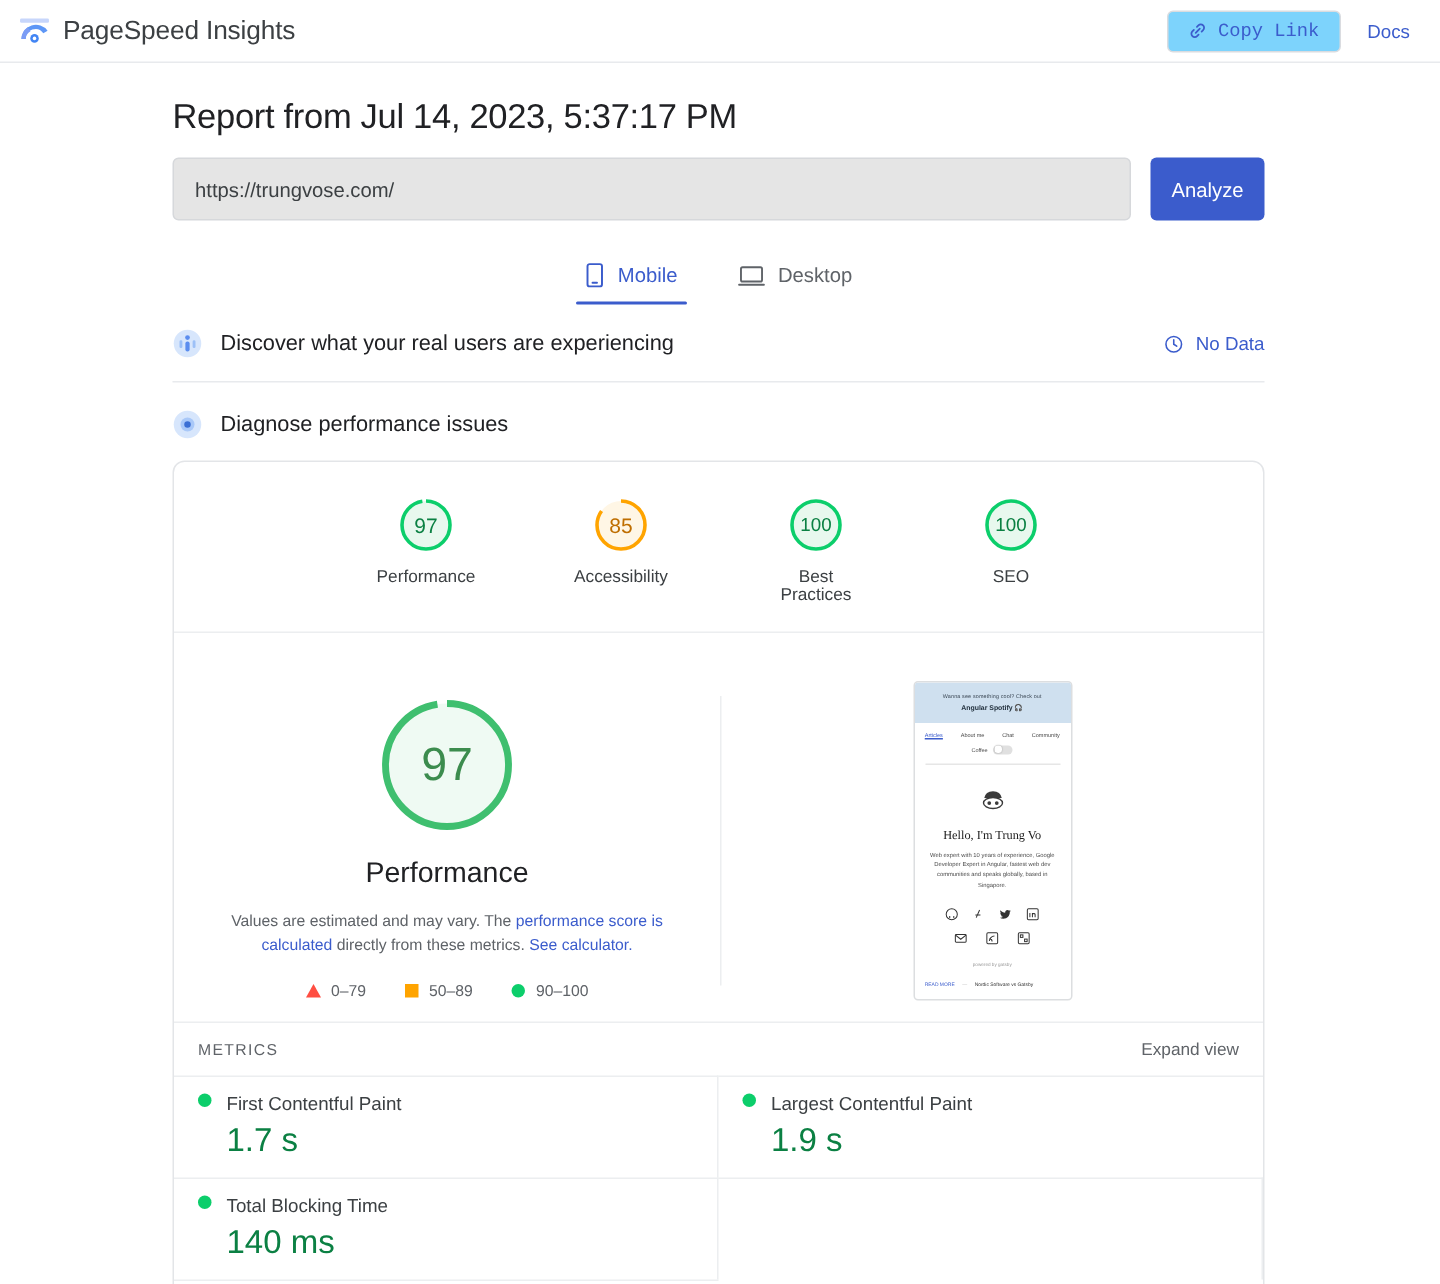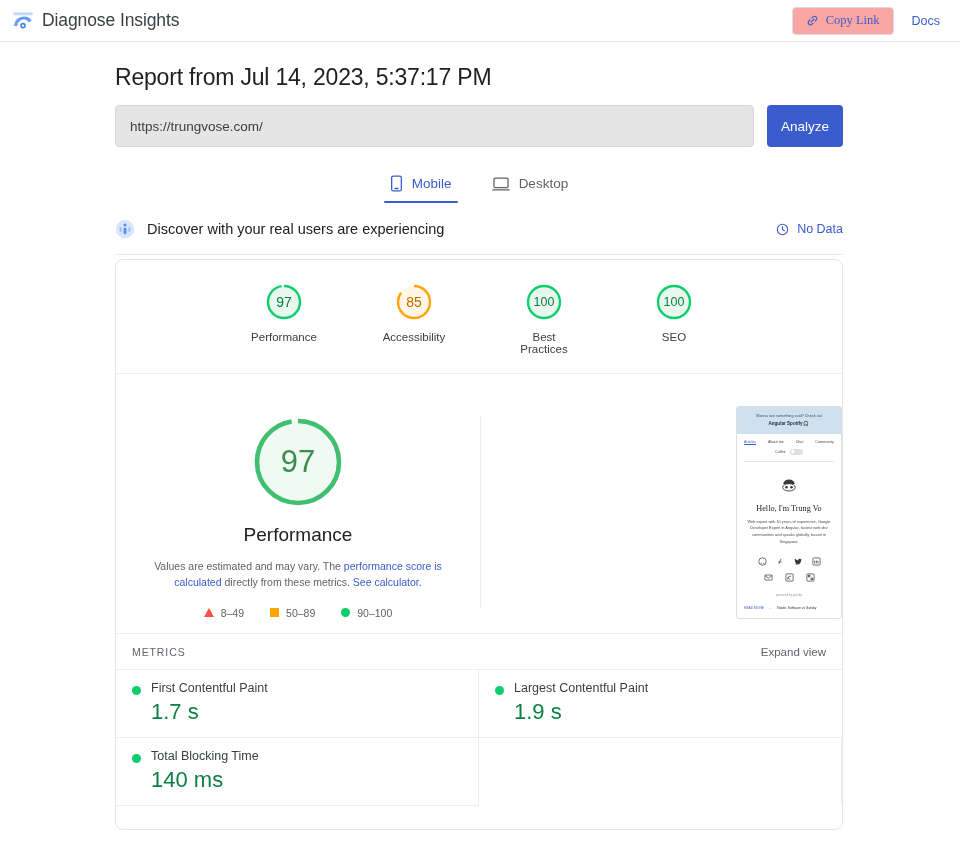--- a/index.html
+++ b/index.html
@@ -23,22 +23,22 @@
   .brand { display:flex; align-items:center; gap:8px; }
   .brand-logo { width:22px; height:22px; display:block; }
   .brand-title {
     font-size:17.5px; font-weight:400; color:#3c4043; letter-spacing:-0.1px;
   }
   .topbar-right { margin-left:auto; display:flex; align-items:center; gap:14px; }
   .copy-link-btn {
     display:flex; align-items:center; gap:7px;
     border:1px solid #dadce0; border-radius:4px;
     height:28px; padding:0 13px;
-    background:#fca5a5; cursor:pointer;
-    color:#3b5ccc; font-size:12.5px; font-family:Liberation Serif, serif;
+    background:#7dd3fc; cursor:pointer;
+    color:#3b5ccc; font-size:12.5px; font-family:Liberation Mono, monospace;
   }
   .link-icon { width:13px; height:13px; display:block; }
   .docs-link {
     color:#3b5ccc; font-size:12.5px; text-decoration:none; cursor:pointer;
     padding:2px 4px;
   }
 
   
   .page { padding:0 0 0 0; }
   .content { width:728px; margin:0 0 0 115px; }
@@ -111,21 +111,21 @@
     font-size:14px;
   }
   .score-label { margin-top:9px; font-size:11.5px; color:#3c4043; }
 
   
   .perf-block { display:flex; padding:28px 0 0 0; position:relative; }
   .perf-left { width:364px; text-align:center; padding:14px 12px 0 12px; }
   .perf-divider {
     width:1px; background:#eceef0; align-self:stretch; margin:14px 0 24px 0;
   }
-  .perf-right { flex:1; display:flex; align-items:flex-start; justify-content:flex-end; padding-top:4px; }
+  .perf-right { flex:1; display:flex; align-items:flex-start; justify-content:center; padding-top:4px; }
 
   .big-gauge { position:relative; width:92px; height:92px; margin:0 auto; }
   .big-gauge svg { display:block; transform:rotate(-90deg); }
   .big-gauge .num {
     position:absolute; inset:0; display:flex; align-items:center; justify-content:center;
     font-size:31px; color:#3c8c4e;
   }
   .perf-name { font-size:19px; color:#202124; margin-top:16px; font-weight:400; }
   .perf-note {
     font-size:10.5px; color:#5f6368; line-height:1.55;
@@ -173,38 +173,38 @@
     border-top:1px solid #eceef0;
   }
   .metrics-title { font-size:10.5px; letter-spacing:.9px; color:#5f6368; }
   .expand-view { margin-left:auto; font-size:11.5px; color:#5f6368; cursor:pointer; }
   .metrics-grid { display:flex; flex-wrap:wrap; }
   .metric {
     width:50%; padding:11px 16px 12px 16px;
     border-top:1px solid #eceef0;
   }
   .metric.left { border-right:1px solid #eceef0; }
-  .metric-top { display:flex; align-items:flex-end; gap:10px; }
+  .metric-top { display:flex; align-items:flex-start; gap:10px; }
   .m-dot { width:9px;height:9px;border-radius:50%;background:#0cce6b;flex:0 0 9px; }
   .m-name { font-size:12.5px; color:#3c4043; }
   .m-val { font-size:22px; color:#0b8043; margin-top:4px; padding-left:19px; font-weight:400; }
 </style>
 </head>
 <body>
 
 <div class="topbar">
   <div class="brand">
     <svg class="brand-logo" viewBox="0 0 24 24">
       <path d="M2.5 17.5 A10.5 10.5 0 0 1 21.5 11.5 L18.4 13.3 A7 7 0 0 0 5.6 17.5 Z" fill="#4285f4" opacity=".85"></path>
       <path d="M2.5 17.5 A10.5 10.5 0 0 1 7 8.9 L9.1 11.8 A7 7 0 0 0 5.6 17.5 Z" fill="#7b9cf5"></path>
       <circle cx="12" cy="17" r="3.1" fill="#4285f4"></circle>
       <circle cx="12" cy="17" r="1.3" fill="#fff"></circle>
       <rect x="1.5" y="2.5" width="21" height="3.2" rx="1" fill="#c7d6fb"></rect>
     </svg>
-    <span class="brand-title">Diagnose Insights</span>
+    <span class="brand-title">PageSpeed Insights</span>
   </div>
 
   <div class="topbar-right">
     <button class="copy-link-btn">
       <svg class="link-icon" viewBox="0 0 24 24" fill="none" stroke="#3b5ccc" stroke-width="2.2" stroke-linecap="round">
         <path d="M9.5 14.5 L14.5 9.5"></path>
         <path d="M11 7.2 L12.8 5.4 A3.6 3.6 0 0 1 18.6 11.2 L16.8 13"></path>
         <path d="M13 16.8 L11.2 18.6 A3.6 3.6 0 0 1 5.4 12.8 L7.2 11"></path>
       </svg>
       <span>Copy Link</span>
@@ -241,30 +241,38 @@
     </div>
 
     <div class="section-head">
       <svg class="section-icon" viewBox="0 0 24 24">
         <circle cx="12" cy="12" r="11" fill="#d7e6fc"></circle>
         <circle cx="12" cy="7.2" r="1.9" fill="#5b8def"></circle>
         <rect x="10.3" y="10.4" width="3.4" height="8" rx="1.6" fill="#5b8def"></rect>
         <rect x="5.6" y="9.4" width="2.3" height="6.2" rx="1.1" fill="#9cc0f7"></rect>
         <rect x="16.1" y="9.4" width="2.3" height="6.2" rx="1.1" fill="#9cc0f7"></rect>
       </svg>
-      <span class="section-title">Discover with your real users are experiencing</span>
+      <span class="section-title">Discover what your real users are experiencing</span>
       <div class="nodata">
         <svg width="13" height="13" viewBox="0 0 16 16" fill="none" stroke="#3b5ccc" stroke-width="1.3">
           <circle cx="8" cy="8" r="6.4"></circle>
           <path d="M8 4.4 L8 8 L10.4 9.6" stroke-linecap="round"></path>
         </svg>
         <span>No Data</span>
       </div>
     </div>
 
+    <div class="section-head no-border" style="padding-top:18px;">
+      <svg class="section-icon" viewBox="0 0 24 24">
+        <circle cx="12" cy="12" r="11" fill="#d7e6fc"></circle>
+        <circle cx="12" cy="12" r="5.6" fill="#a9c8f8"></circle>
+        <circle cx="12" cy="12" r="2.6" fill="#3b6fd4"></circle>
+      </svg>
+      <span class="section-title">Diagnose performance issues</span>
+    </div>
 
     <div class="card">
 
       <div class="score-strip">
 
         <div class="score-item">
           <div class="score-gauge">
             <svg width="40" height="40" viewBox="0 0 40 40">
               <circle cx="20" cy="20" r="16" fill="#e8f8ee"></circle>
               <circle cx="20" cy="20" r="16" fill="none" stroke="#0cce6b" stroke-width="2.4" stroke-dasharray="97.5 100" pathLength="100" stroke-linecap="butt"></circle>
@@ -319,21 +327,21 @@
           </div>
           <div class="perf-name">Performance</div>
 
           <div class="perf-note">
             <span>Values are estimated and may vary. The </span><a href="#">performance score is calculated</a><span> directly from these metrics. </span><a href="#">See calculator.</a>
           </div>
 
           <div class="legend">
             <div class="legend-item">
               <span class="lg-tri"></span>
-              <span>8–49</span>
+              <span>0–79</span>
             </div>
             <div class="legend-item">
               <span class="lg-sq"></span>
               <span>50–89</span>
             </div>
             <div class="legend-item">
               <span class="lg-circ"></span>
               <span>90–100</span>
             </div>
           </div>

